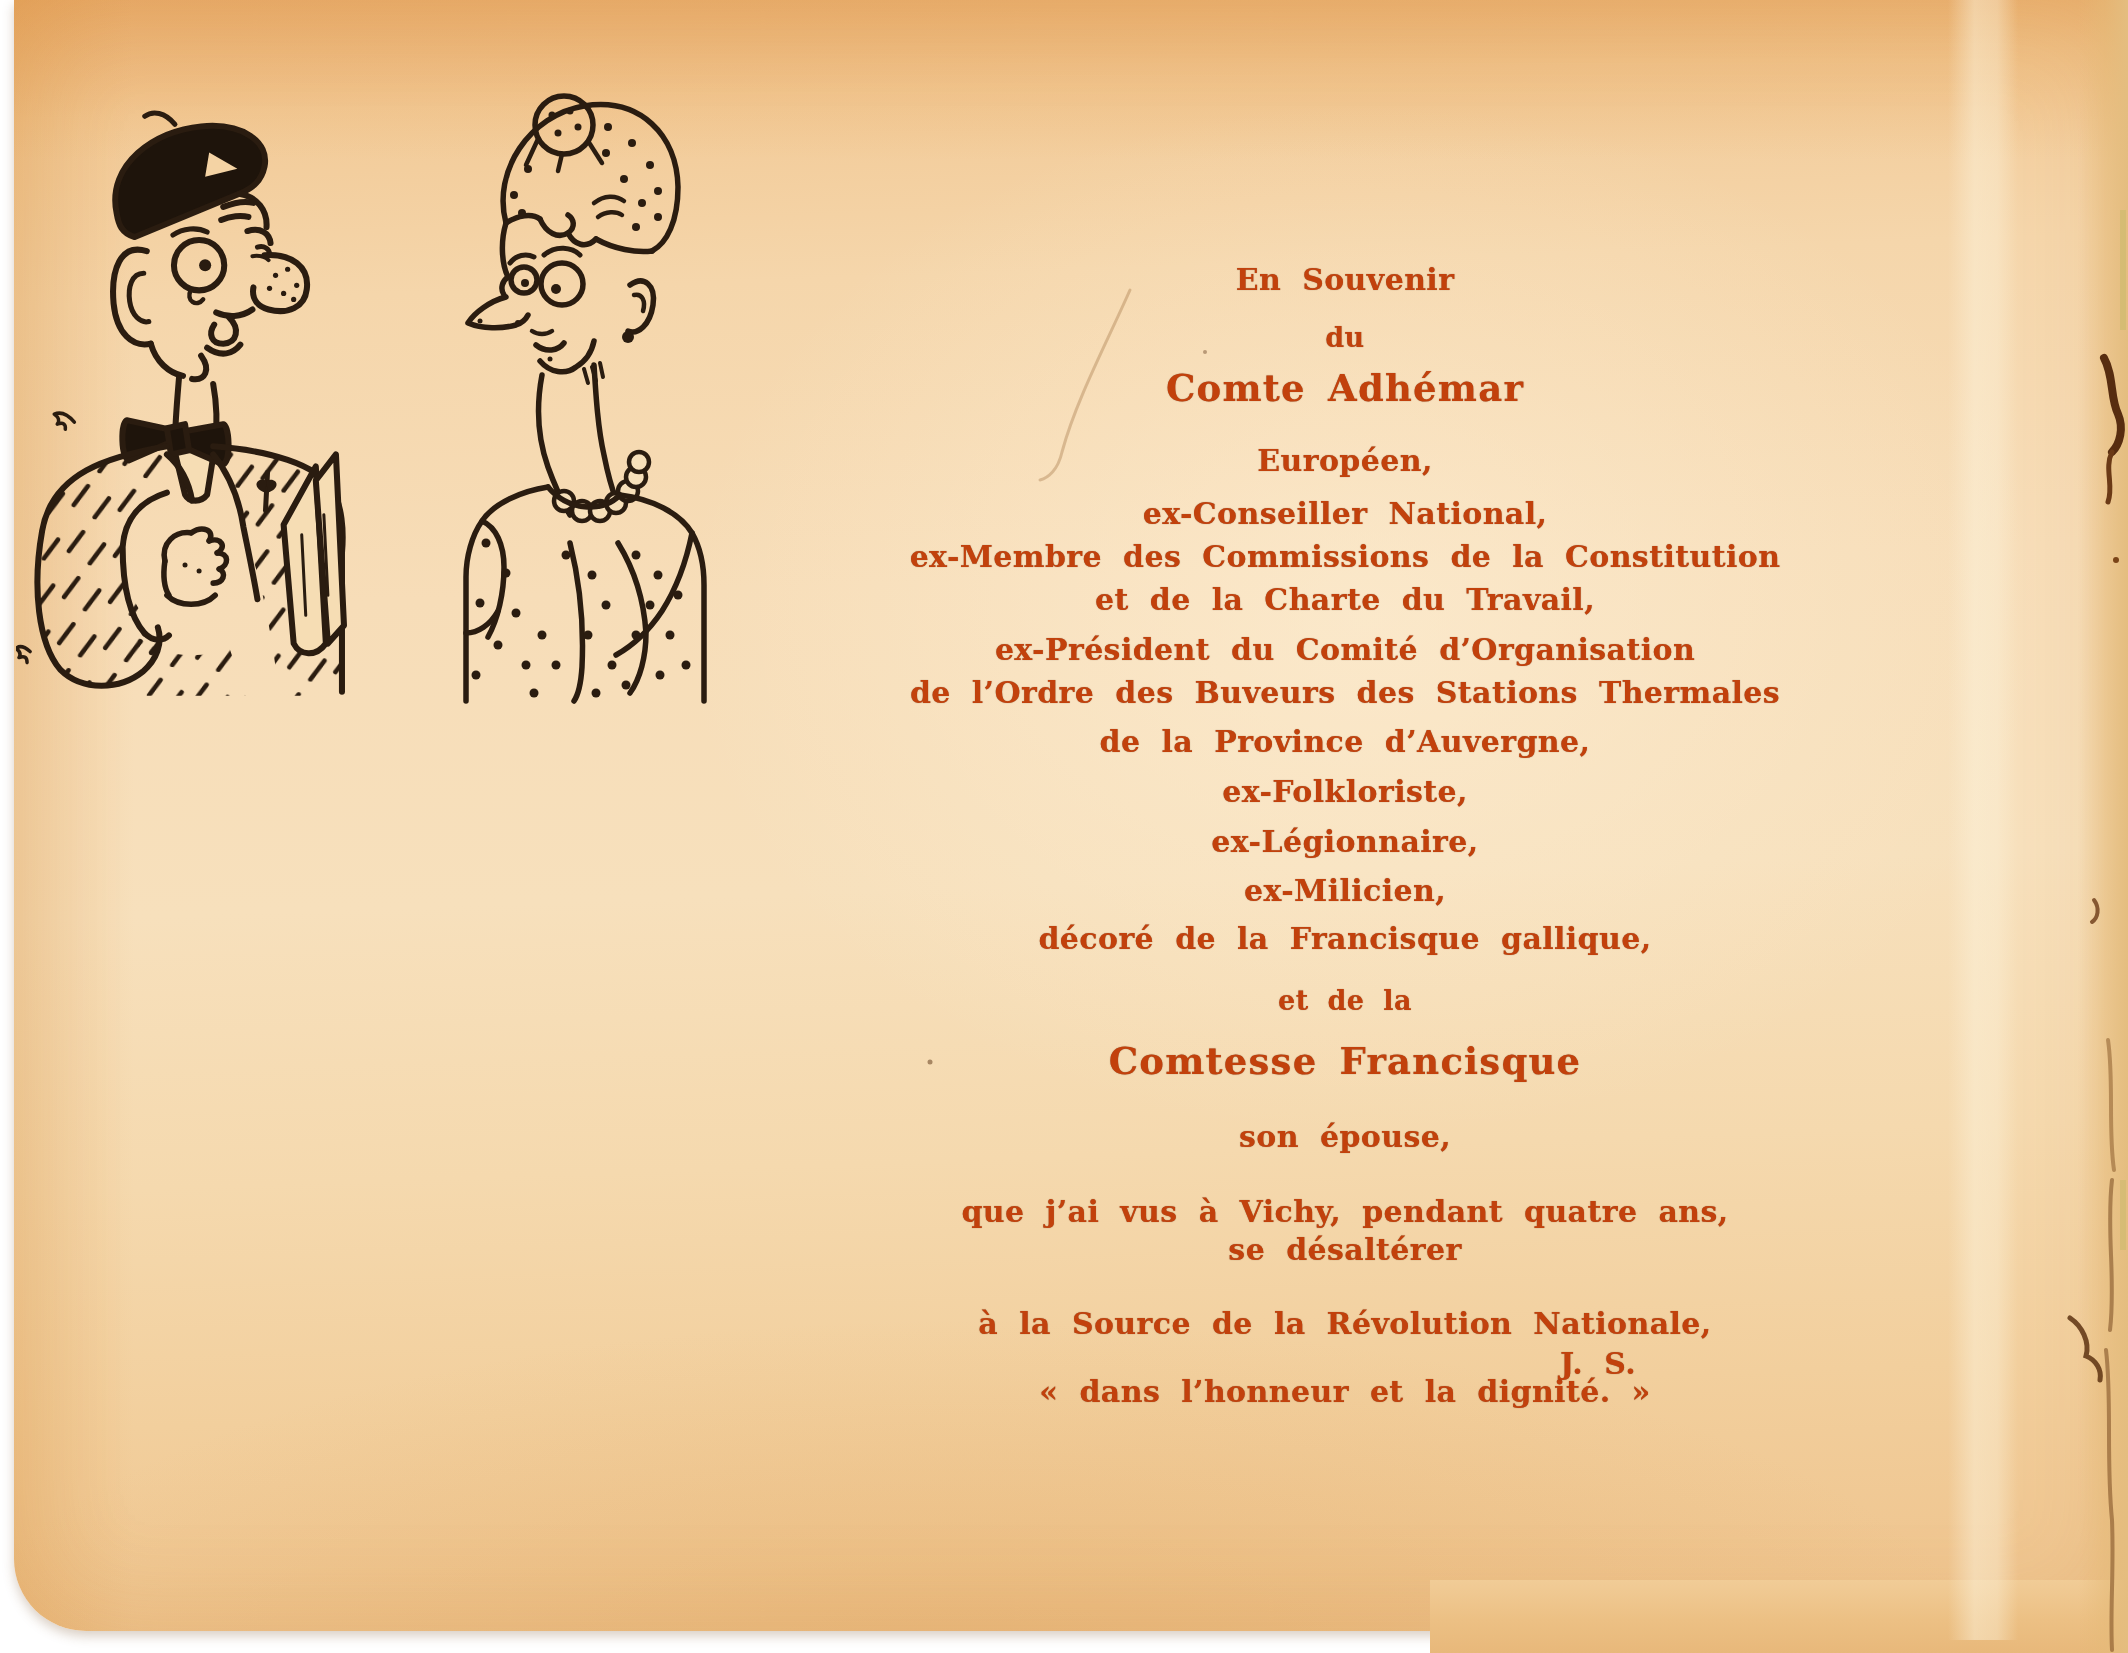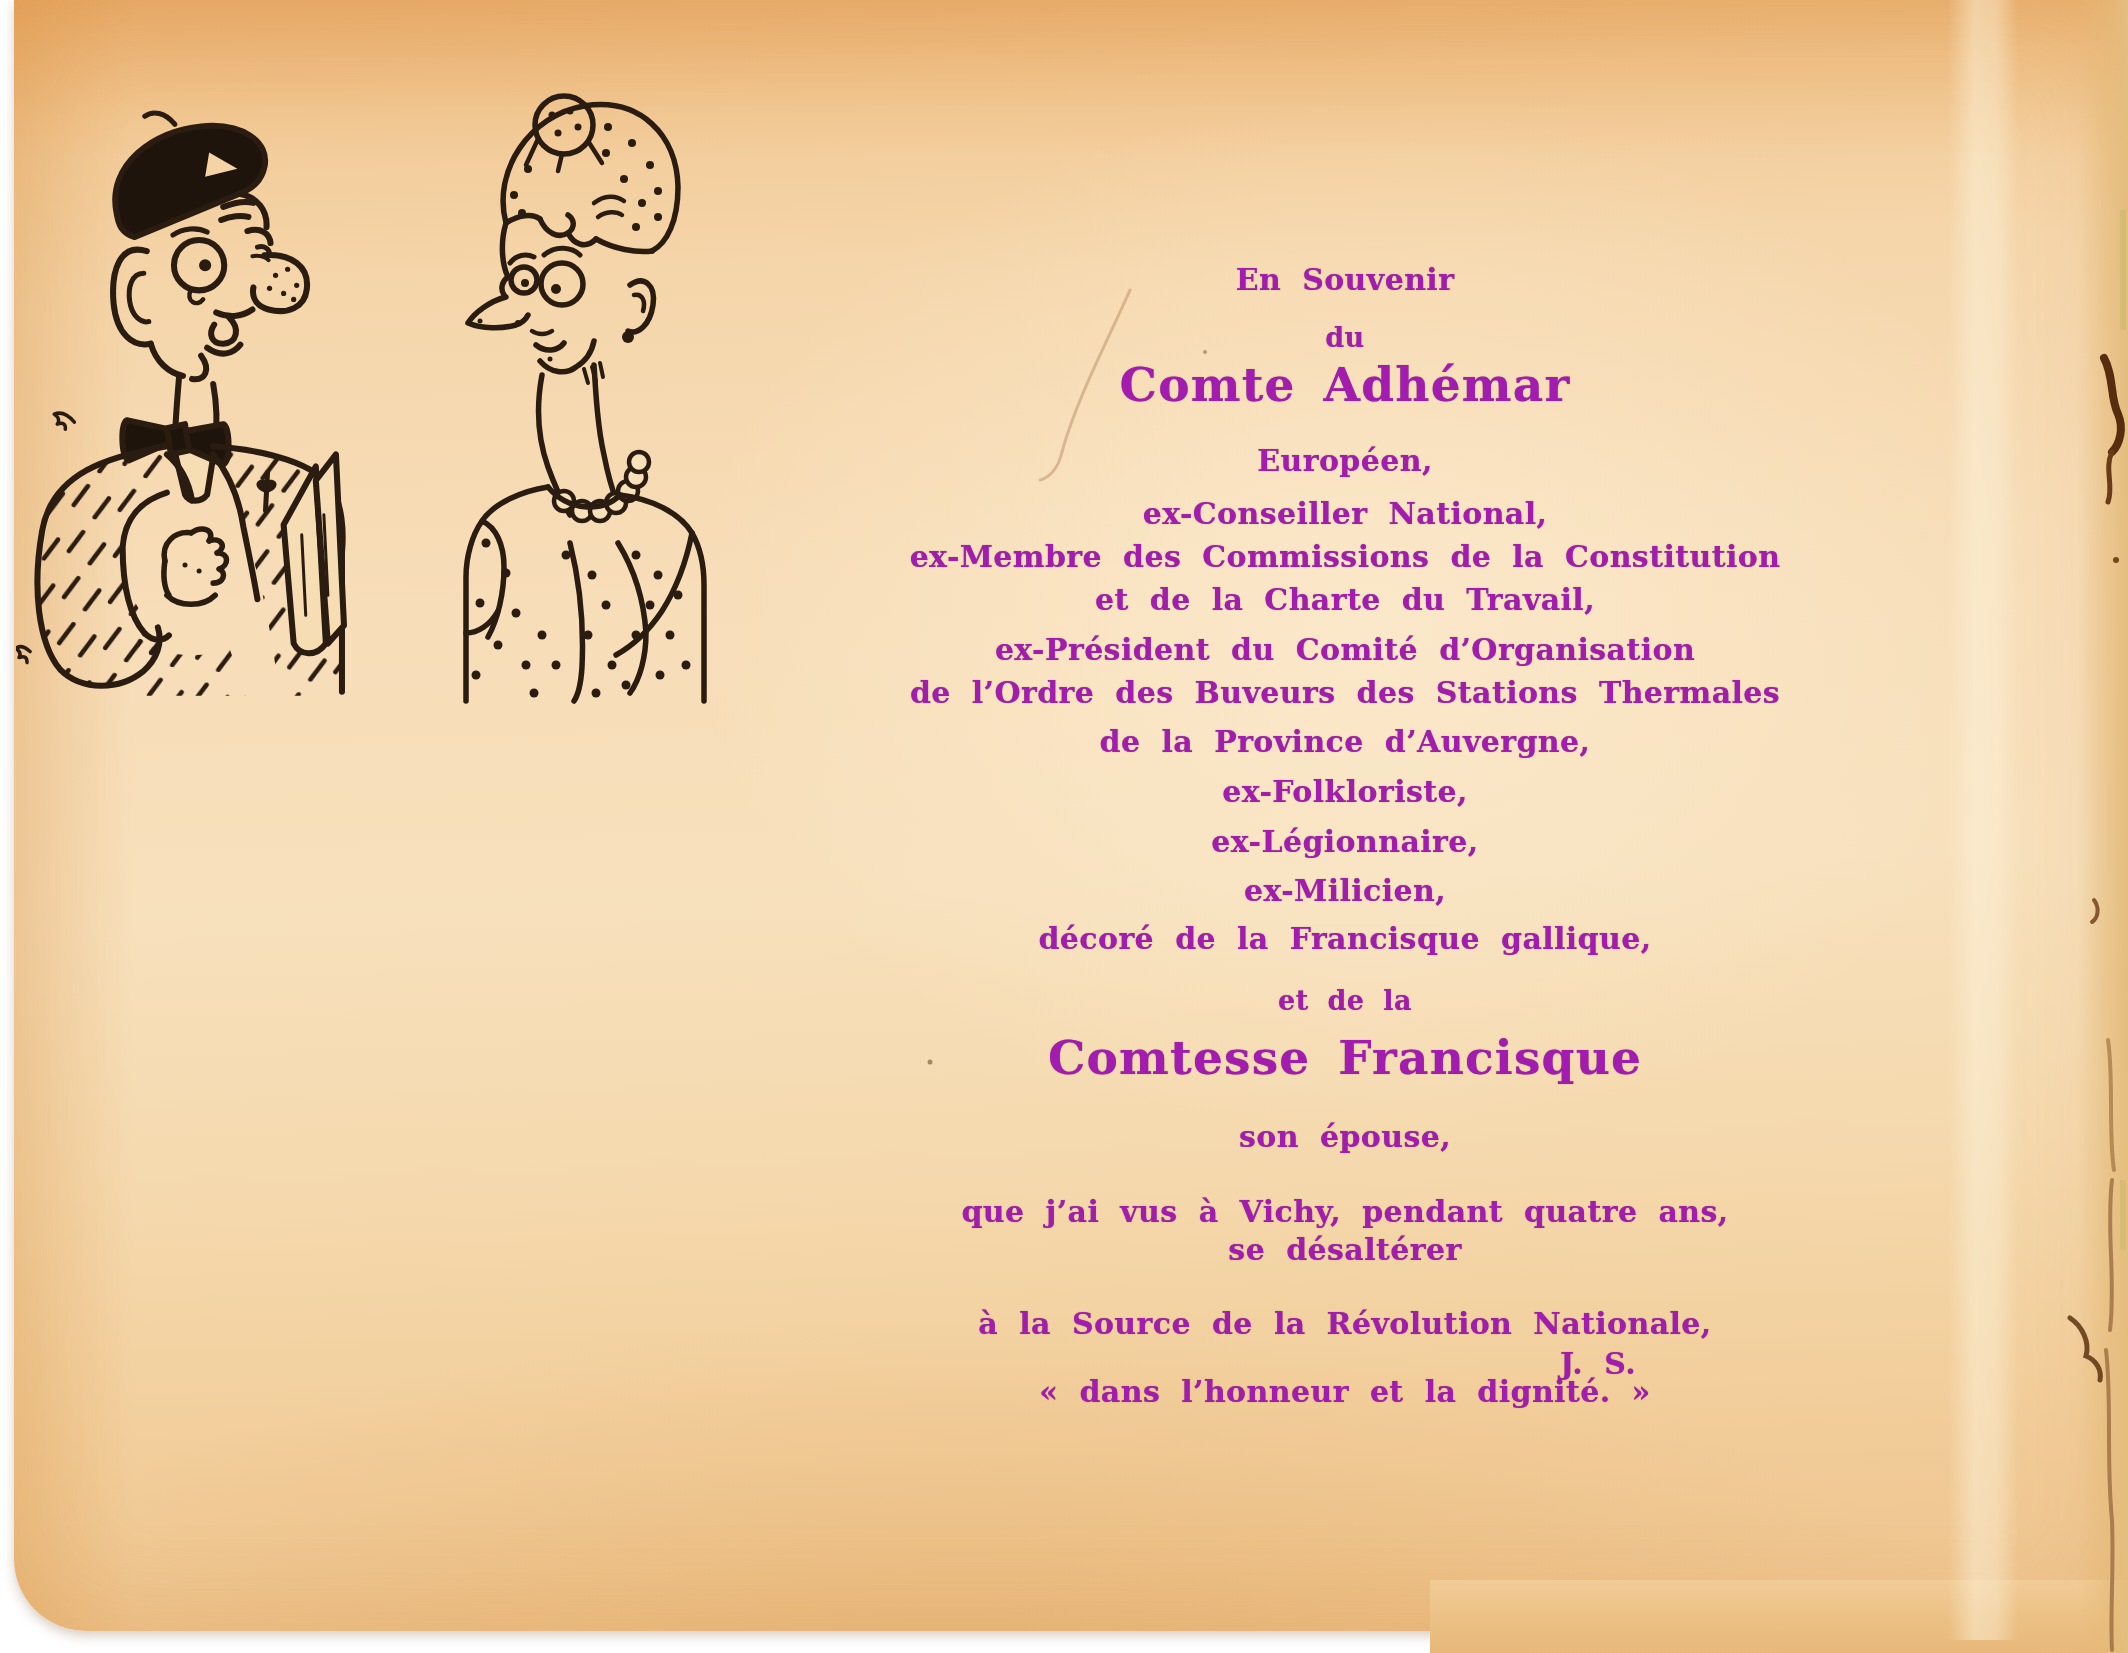--- a/index.html
+++ b/index.html
@@ -35,27 +35,27 @@
     position:absolute;left:1948px;top:0;width:70px;height:1640px;
     background:linear-gradient(90deg,rgba(252,242,218,0),rgba(252,242,218,.50) 38%,rgba(252,242,218,.42) 70%,rgba(252,242,218,0));
   }
   .right-edge{ 
     position:absolute;left:2078px;top:0;width:50px;height:1653px;
     background:linear-gradient(90deg,rgba(232,192,128,0),rgba(229,186,120,.55) 55%,#e4bd7f 100%);
   }
   
   .ln{
     position:absolute;left:1345px;transform:translateX(-50%);
-    white-space:nowrap;color:#a21caf;font-weight:bold;
+    white-space:nowrap;color:#c2410c;font-weight:bold;
     letter-spacing:.4px;word-spacing:.34em;
     text-shadow:0 0 1px rgba(62,36,20,.55);
   }
   .s25{font-size:27px;text-align:right;}
   .s30{font-size:30px;}
-  .s47{font-size:47px;letter-spacing:1.2px;word-spacing:.22em;}
+  .s47{font-size:37px;letter-spacing:1.2px;word-spacing:.22em;margin-top:9px;}
   .sig{left:1560px;transform:none;}
   
   .man{position:absolute;left:16px;top:92px;width:332px;height:604px;}
   .woman{position:absolute;left:446px;top:72px;width:300px;height:632px;}
   .marks{position:absolute;left:0;top:0;width:2128px;height:1653px;pointer-events:none;}
 </style>
 </head>
 <body>
 
 <div class="page"></div>

